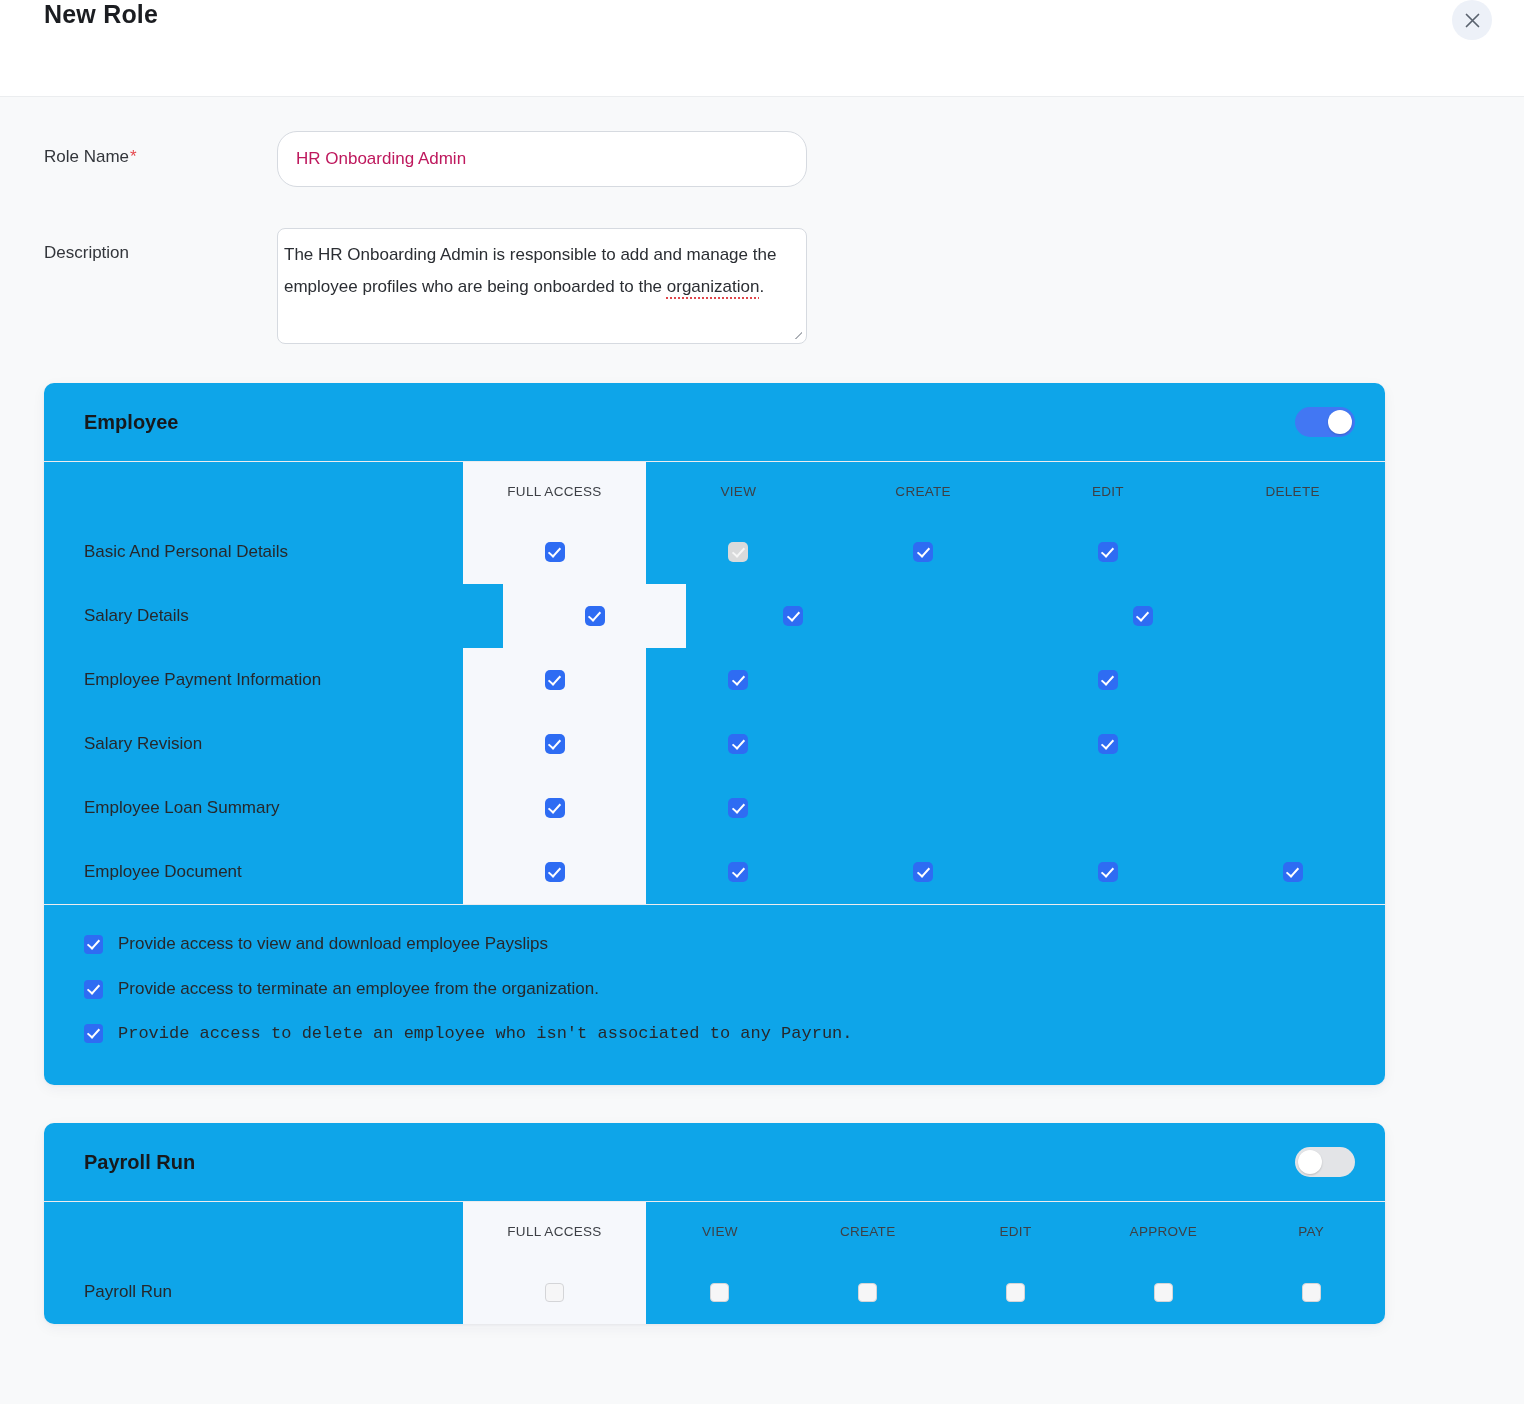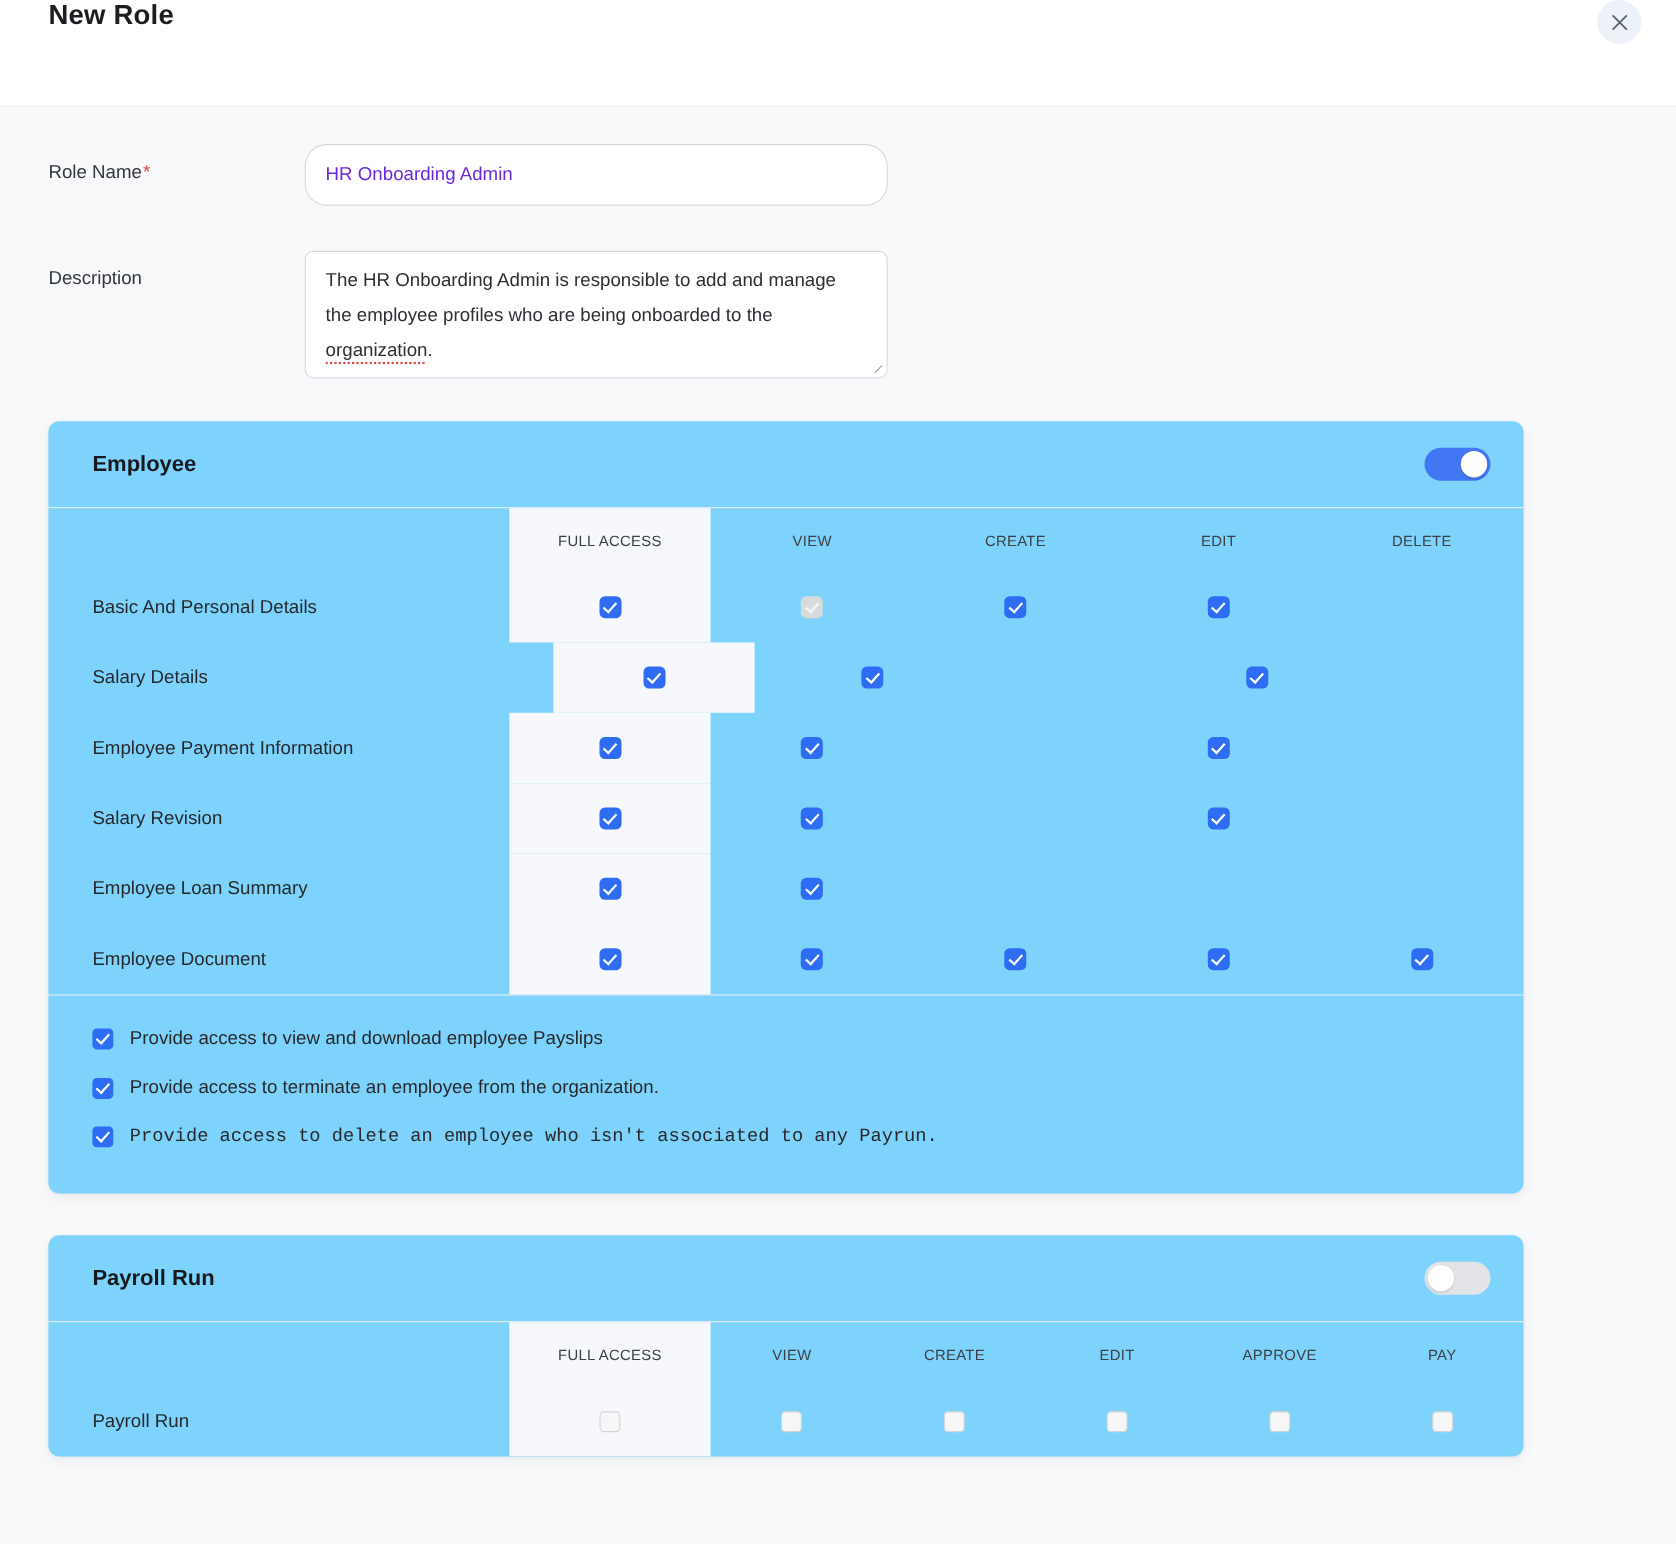--- a/index.html
+++ b/index.html
@@ -23,39 +23,39 @@
   .close-btn svg { display:block; }
   
   .form-area { padding:34px 0 0 44px; }
   .form-row { display:flex; margin-bottom:41px; }
   .form-row.desc { margin-bottom:39px; }
   .form-label-col { width:233px; padding-top:15px; font-size:17px; color:#33363b; }
   .form-row.name .form-label-col { padding-top:16px; }
   .req { color:var(--asterisk,#e5484d); margin-left:1px; }
   .text-input {
     width:530px; height:56px; background:#fff; border:1px solid #d6dae0; border-radius:20px;
-    font-family:inherit; font-size:17px; color:#6d28d9; padding:0 18px; outline:none;
+    font-family:inherit; font-size:17px; color:#be185d; padding:0 18px; outline:none;
   }
   .textarea {
     position:relative; width:530px; height:116px; background:#fff; border:1px solid #d6dae0;
-    border-radius:8px; font-size:17px; line-height:32px; color:#2b2e33; padding:10px 18px 0 18px;
+    border-radius:8px; font-size:17px; line-height:32px; color:#2b2e33; padding:10px 18px 0 6px;
     cursor:text;
   }
   .misspelled {
     text-decoration:underline dotted var(--squiggle,#e0464a);
     text-decoration-thickness:2px; text-underline-offset:5px;
   }
   .resize-handle {
     position:absolute; right:4px; bottom:4px; width:11px; height:11px;
     background:repeating-linear-gradient(135deg, transparent 0 3px, #aeb2b8 3px 4.5px, transparent 4.5px 7px);
     clip-path:polygon(100% 0,100% 100%,0 100%);
   }
   
   .card {
-    width:1341px; margin-left:44px; background:#7dd3fc; border-radius:10px;
+    width:1341px; margin-left:44px; background:#0ea5e9; border-radius:10px;
     box-shadow:0 1px 3px rgba(32,42,70,.05), 0 4px 14px rgba(32,42,70,.05);
     overflow:hidden;
   }
   .card + .card { margin-top:38px; }
   .card-head {
     height:79px; display:flex; align-items:center; justify-content:space-between;
     padding:0 30px 0 40px; border-bottom:1px solid #ececef;
   }
   .section-title { font-size:20px; font-weight:600; color:#17191c; }
   

